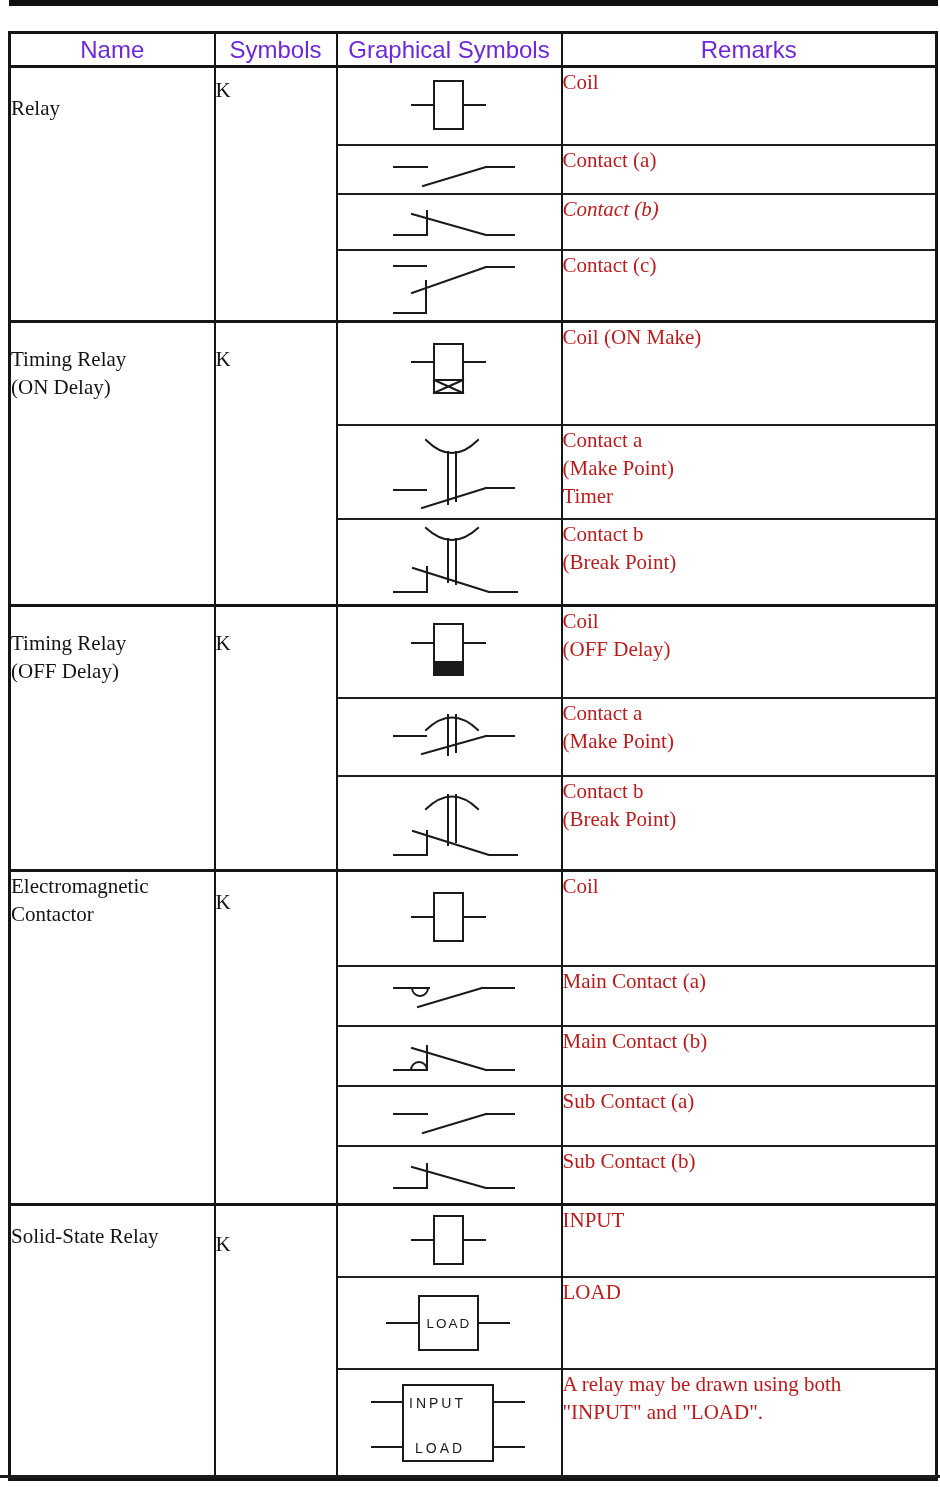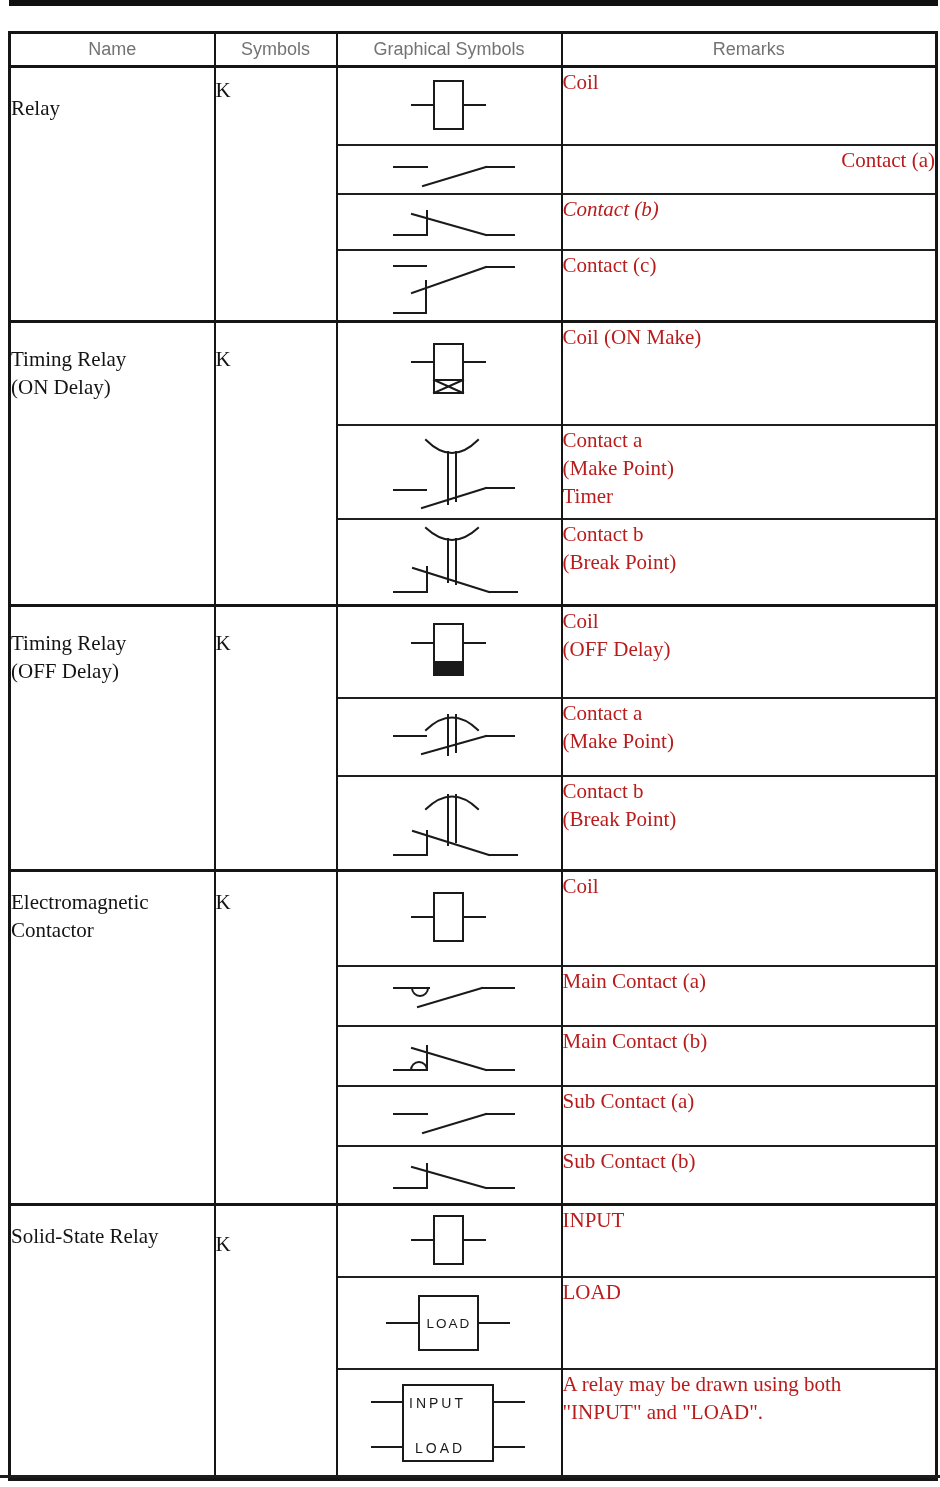--- a/index.html
+++ b/index.html
@@ -8,24 +8,24 @@
     font-family:"Liberation Serif",serif;color:#111;overflow:hidden;
   }
   .top-rule{position:absolute;left:9px;top:0;width:929px;height:6px;background:#101010;}
   .bottom-rule{position:absolute;left:0;top:1475px;width:940px;height:3px;background:#1c1c1c;}
   table.symtbl{
     position:absolute;left:8px;top:31px;width:927px;
     border-collapse:collapse;table-layout:fixed;background:#fff;
     border:3px solid #151515;
   }
   table.symtbl th{
-    font-family:"Liberation Sans",sans-serif;font-size:18px;font-weight:400;
+    font-family:"Liberation Sans",sans-serif;font-size:24px;font-weight:400;
     text-align:center;vertical-align:middle;height:31px;
     border:2px solid #151515;border-bottom:3px solid #151515;padding:0;
-    color:#737373;
+    color:#6d28d9;
   }
   table.symtbl td{
     border-left:2px solid #151515;border-right:2px solid #151515;
     border-top:2px solid #1f1f1f;padding:0;
   }
   tr.sec td{border-top:3px solid #151515;}
   td.name-cell,td.sym-cell{
     vertical-align:top;font-size:21px;line-height:28px;
     padding:8px 6px 0 14px;white-space:pre-line;color:#141414;
   }
@@ -65,21 +65,21 @@
         <td class="name-cell" rowspan="4" style="padding-top: 26px;">Relay</td>
         <td class="sym-cell" rowspan="4" style="padding-top: 8px;">K</td>
         <td class="gfx-cell">
           <svg width="200" height="70" viewBox="0 0 200 70" fill="none" stroke="#1a1a1a" stroke-width="2" stroke-linecap="square">
             <rect x="85" y="10" width="29" height="48"></rect>
             <path d="M63,34 H85 M114,34 H136"></path>
           </svg>
         </td>
         <td class="rem-cell">Coil</td>
       </tr>
-      <tr style="height: 49px; text-align: right;">
+      <tr style="height: 49px;">
         <td class="gfx-cell">
           <svg width="200" height="44" viewBox="0 0 200 44" fill="none" stroke="#1a1a1a" stroke-width="2" stroke-linecap="square">
             <path d="M45,20 H78 M74,39 L137,20 M137,20 H165"></path>
           </svg>
         </td>
         <td class="rem-cell">Contact (a)</td>
       </tr>
       <tr style="height: 56px; font-style: italic;">
         <td class="gfx-cell">
           <svg width="200" height="46" viewBox="0 0 200 46" fill="none" stroke="#1a1a1a" stroke-width="2" stroke-linecap="square">
@@ -158,21 +158,21 @@
         <td class="gfx-cell">
           <svg width="200" height="92" viewBox="0 0 200 92" fill="none" stroke="#1a1a1a" stroke-width="2" stroke-linecap="square">
             <path d="M77,32 Q103,7 129,32"></path>
             <path d="M99,18 V68 M107,18 V65 M45,78 H78 M78,78 V54 M64,54 L140,78 M140,78 H168"></path>
           </svg>
         </td>
         <td class="rem-cell">Contact b
 (Break Point)</td>
       </tr>
       <tr class="sec" style="height: 95px;">
-        <td class="name-cell" rowspan="5" style="padding-top: 16px;">Electromagnetic
+        <td class="name-cell" rowspan="5" style="padding-top: 0;">Electromagnetic
 Contactor</td>
         <td class="sym-cell" rowspan="5" style="padding-top: 16px;">K</td>
         <td class="gfx-cell">
           <svg width="200" height="70" viewBox="0 0 200 70" fill="none" stroke="#1a1a1a" stroke-width="2" stroke-linecap="square">
             <rect x="85" y="10" width="29" height="48"></rect>
             <path d="M63,34 H85 M114,34 H136"></path>
           </svg>
         </td>
         <td class="rem-cell">Coil</td>
       </tr>

